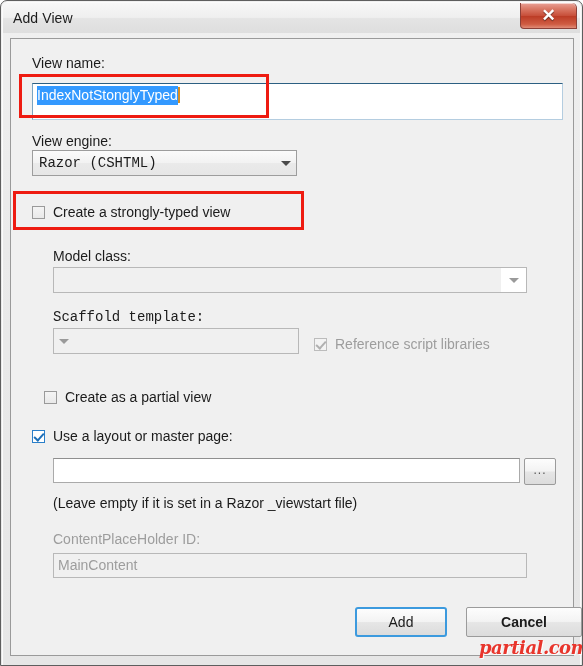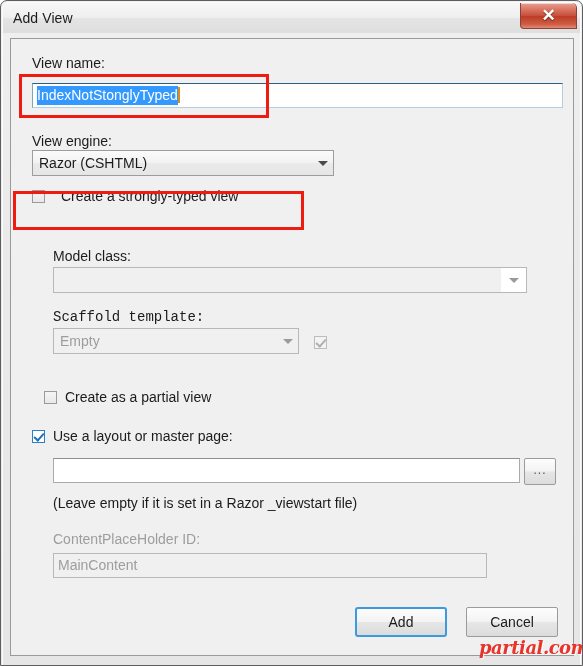--- a/index.html
+++ b/index.html
@@ -285,74 +285,74 @@
   <div class="titlebar">
     <div class="title-text">Add View</div>
     <div class="close-btn">
       <div class="close-x">✕</div>
     </div>
   </div>
 
   <div class="panel">
 
     <div class="lbl" style="left:21px; top:16px;">View name:</div>
-    <div class="textbox" style="left:21px; top:44px; width:531px; height:25px;"><span class="sel">IndexNotStonglyTyped</span><span class="caret"></span></div>
+    <div class="textbox" style="left:21px; top:44px; width:531px; height:37px;"><span class="sel">IndexNotStonglyTyped</span><span class="caret"></span></div>
 
     <div class="lbl" style="left:21px; top:94px;">View engine:</div>
-    <div class="combo" style="left:21px; top:111px; width:302px; height:26px;">
+    <div class="combo" style="left:21px; top:111px; width:265px; height:26px;font-family:Liberation Mono, monospace;">
       <span class="combo-text">Razor (CSHTML)</span>
       <span class="arrow">
           <span class="tri"></span>
         </span>
     </div>
 
-    <div class="cb-row" style="left:21px; top:149px;gap:8px;">
+    <div class="cb-row" style="left:21px; top:165px;">
       <span class="cb"></span>
       <span class="cb-label">Create a strongly-typed view</span>
     </div>
 
     <div class="lbl" style="left:42px; top:209px;">Model class:</div>
     <div class="combo disabled-white" style="left:42px; top:228px; width:474px; height:26px;">
       <span class="combo-text"></span>
       <span class="arrow">
           <span class="tri grey"></span>
         </span>
     </div>
 
     <div class="lbl" style="left:42px; top:270px;font-family:Liberation Mono, monospace;">Scaffold template:</div>
     <div class="combo disabled" style="left:42px; top:289px; width:246px; height:26px;">
-      <span class="combo-text">Empty</span>
       <span class="arrow">
           <span class="tri grey"></span>
         </span>
     </div>
 
     <div class="cb-row" style="left:303px; top:297px;">
       <span class="cb checked grey"></span>
+      <span class="cb-label disabled">Reference script libraries</span>
     </div>
 
     <div class="cb-row" style="left:21px; top:350px;margin-left:12px;">
       <span class="cb"></span>
       <span class="cb-label">Create as a partial view</span>
     </div>
 
     <div class="cb-row" style="left:21px; top:389px;">
       <span class="cb checked"></span>
       <span class="cb-label">Use a layout or master page:</span>
     </div>
 
     <div class="textbox plain" style="left:42px; top:419px; width:467px; height:25px;"><span></span></div>
     <div class="btn dots" style="left:513px; top:419px; width:32px; height:27px;">...</div>
 
     <div class="lbl" style="left:42px; top:456px;">(Leave empty if it is set in a Razor _viewstart file)</div>
 
     <div class="lbl disabled" style="left:42px; top:492px;">ContentPlaceHolder ID:</div>
-    <div class="textbox disabled" style="left:42px; top:514px; width:434px; height:25px;"><span>MainContent</span></div>
+    <div class="textbox disabled" style="left:42px; top:514px; width:474px; height:25px;"><span>MainContent</span></div>
 
     <div class="btn default" style="left:344px; top:568px; width:92px; height:30px;">Add</div>
-    <div class="btn" style="left:455px; top:568px; width:92px; height:30px;">Cancel</div>
+    <div class="btn" style="left:455px; top:568px; width:116px; height:30px;font-weight:bold;">Cancel</div>
   </div>
 
   <div class="annot" style="left:18px; top:73px; width:250px; height:44px;"></div>
   <div class="annot" style="left:12px; top:190px; width:291px; height:39px;"></div>
 
   <div class="watermark">partial.com</div>
 </div>
 
 </body></html>

